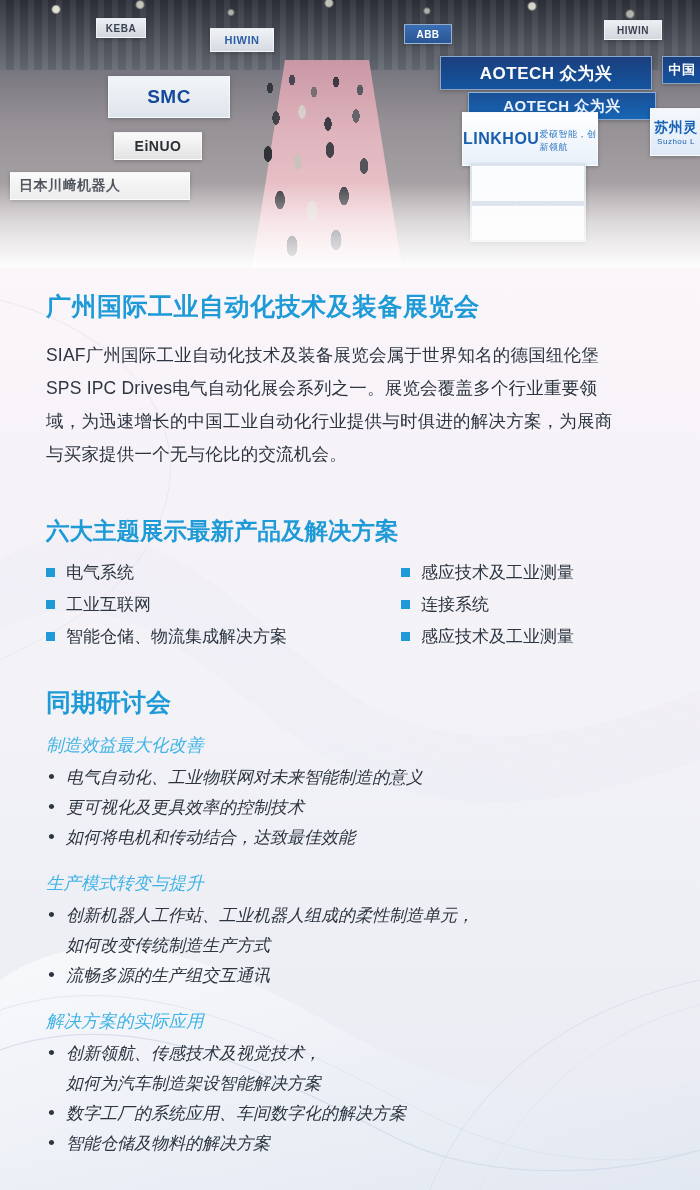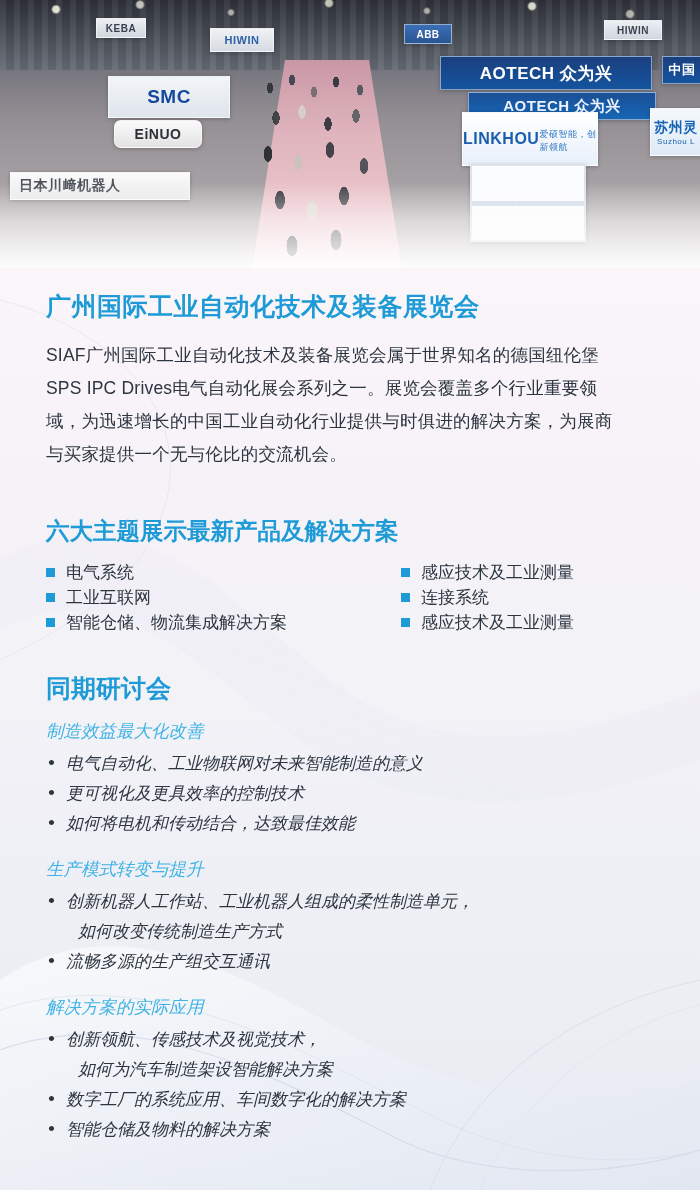--- a/index.html
+++ b/index.html
@@ -92,21 +92,21 @@
     box-shadow: 0 1px 4px rgba(0,0,0,.25);
     color: #1c4f9c;
     font-weight: bold;
     display: flex;
     align-items: center;
     justify-content: center;
     letter-spacing: .5px;
     overflow: hidden;
   }
   .booth-smc { left: 108px; top: 76px; width: 120px; height: 40px; font-size: 19px; color: #14489b; background: linear-gradient(180deg,#f2f5f8,#dfe5ec); }
-  .booth-einuo { left: 114px; top: 120px; width: 86px; height: 26px; font-size: 14px; color: #2b2f36; background: linear-gradient(180deg,#fafafa,#e3e3e3); border-radius: 7px; }
+  .booth-einuo { left: 114px; top: 132px; width: 86px; height: 26px; font-size: 14px; color: #2b2f36; background: linear-gradient(180deg,#fafafa,#e3e3e3); }
   .booth-jp { left: 10px; top: 172px; width: 170px; height: 26px; font-size: 14px; color: #4a4f58; background: linear-gradient(180deg,#fbfbfb,#e9e9e9); justify-content: flex-start; padding-left: 8px; }
   .booth-aotech { left: 440px; top: 56px; width: 210px; height: 32px; font-size: 17px; color: #ffffff; background: linear-gradient(180deg,#1b3f7e,#14549f); }
   .booth-aotech2 { left: 468px; top: 92px; width: 186px; height: 26px; font-size: 15px; color: #eaf2ff; background: linear-gradient(180deg,#1a4f96,#1766b5); }
   .booth-linkhou { left: 462px; top: 112px; width: 134px; height: 52px; font-size: 16px; color: #1a5fae; background: linear-gradient(180deg,#ffffff,#e8f0fa); flex-direction: row; }
   .booth-linkhou .sub { font-size: 9px; color: #3278c0; font-weight: normal; margin-top: 3px; }
   .booth-suzhou { left: 650px; top: 108px; width: 50px; height: 46px; font-size: 14px; color: #1561b4; background: linear-gradient(180deg,#f4f8fc,#dfeaf6); flex-direction: column; }
   .booth-suzhou .sub { font-size: 8px; font-weight: normal; }
   .booth-screen { left: 470px; top: 164px; width: 112px; height: 74px; background: #fbfcfe; border: 2px solid #dde3ea; }
   .booth-screen .line { width: 70%; height: 5px; background: #cfd9e6; margin: 3px 0; border-radius: 1px; }
   .booth-cn-right { left: 662px; top: 56px; width: 38px; height: 26px; font-size: 13px; color: #ffffff; background: linear-gradient(180deg,#1b3f7e,#14549f); }
@@ -152,21 +152,21 @@
   h2.title2 {
     color: #1e9bd7;
     font-size: 23.5px;
     font-weight: bold;
     margin: 44px 0 14px 0;
   }
 
   .themes {
     display: grid;
     grid-template-columns: 355px 1fr;
-    row-gap: 2px;
+    row-gap: 9px;
     margin-top: 4px;
   }
   .theme-item {
     display: flex;
     align-items: center;
     font-size: 17px;
     color: #2c3540;
   }
   .bullet-sq {
     width: 9px; height: 9px;
@@ -198,21 +198,21 @@
     color: #2c3540;
   }
   .sem-list li::before {
     content: "•";
     position: absolute;
     left: 2px;
     top: -1px;
     color: #2c3540;
     font-size: 19px;
   }
-  .sem-list li .cont { display: block; padding-left: 0; margin-left: 12px; }
+  .sem-list li .cont { display: block; padding-left: 0; }
 </style>
 </head>
 <body>
 
 <div class="page">
 
   <div class="photo">
     <div class="sky"></div>
     <div class="ceiling-lights"></div>
     <div class="floor"></div>

